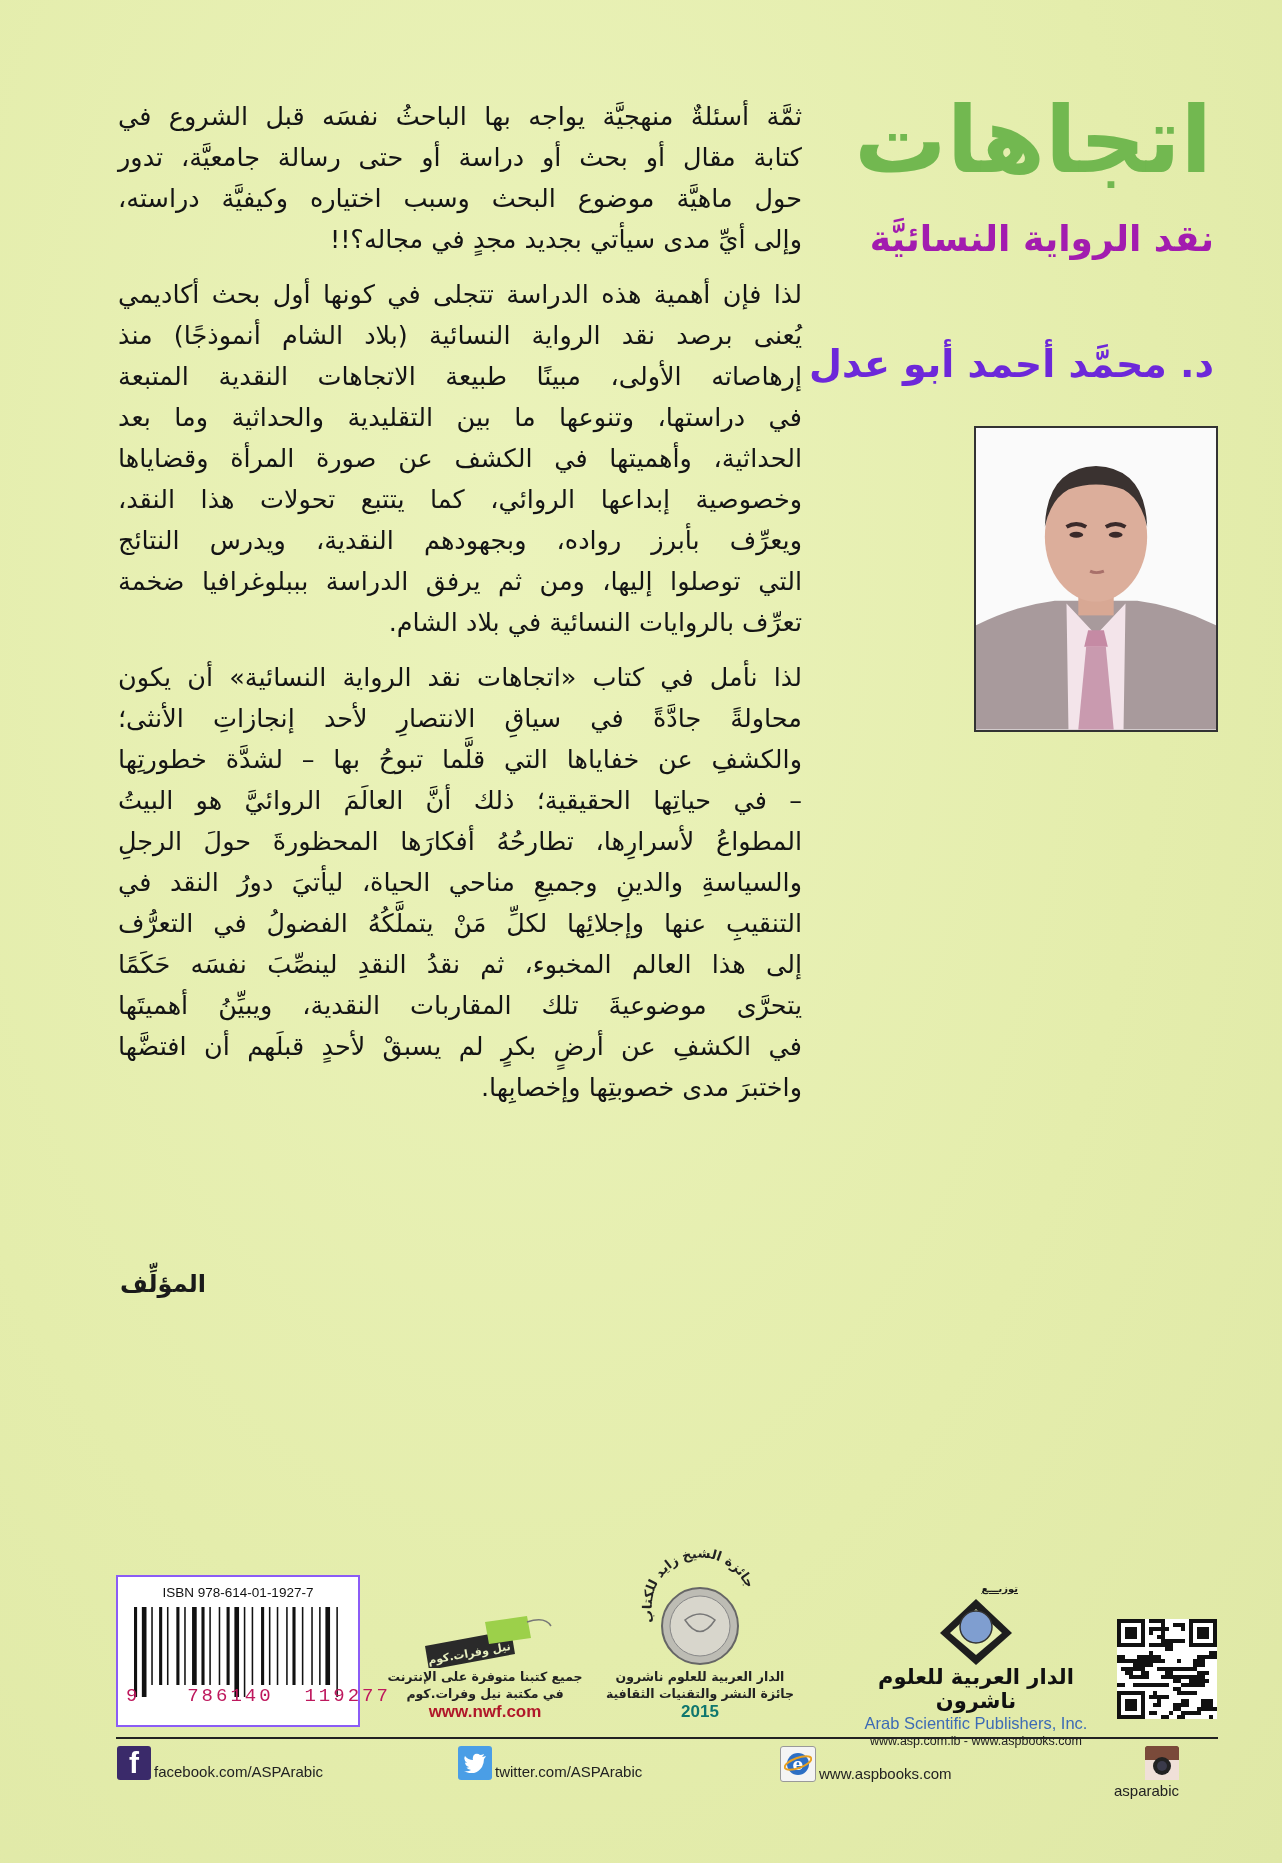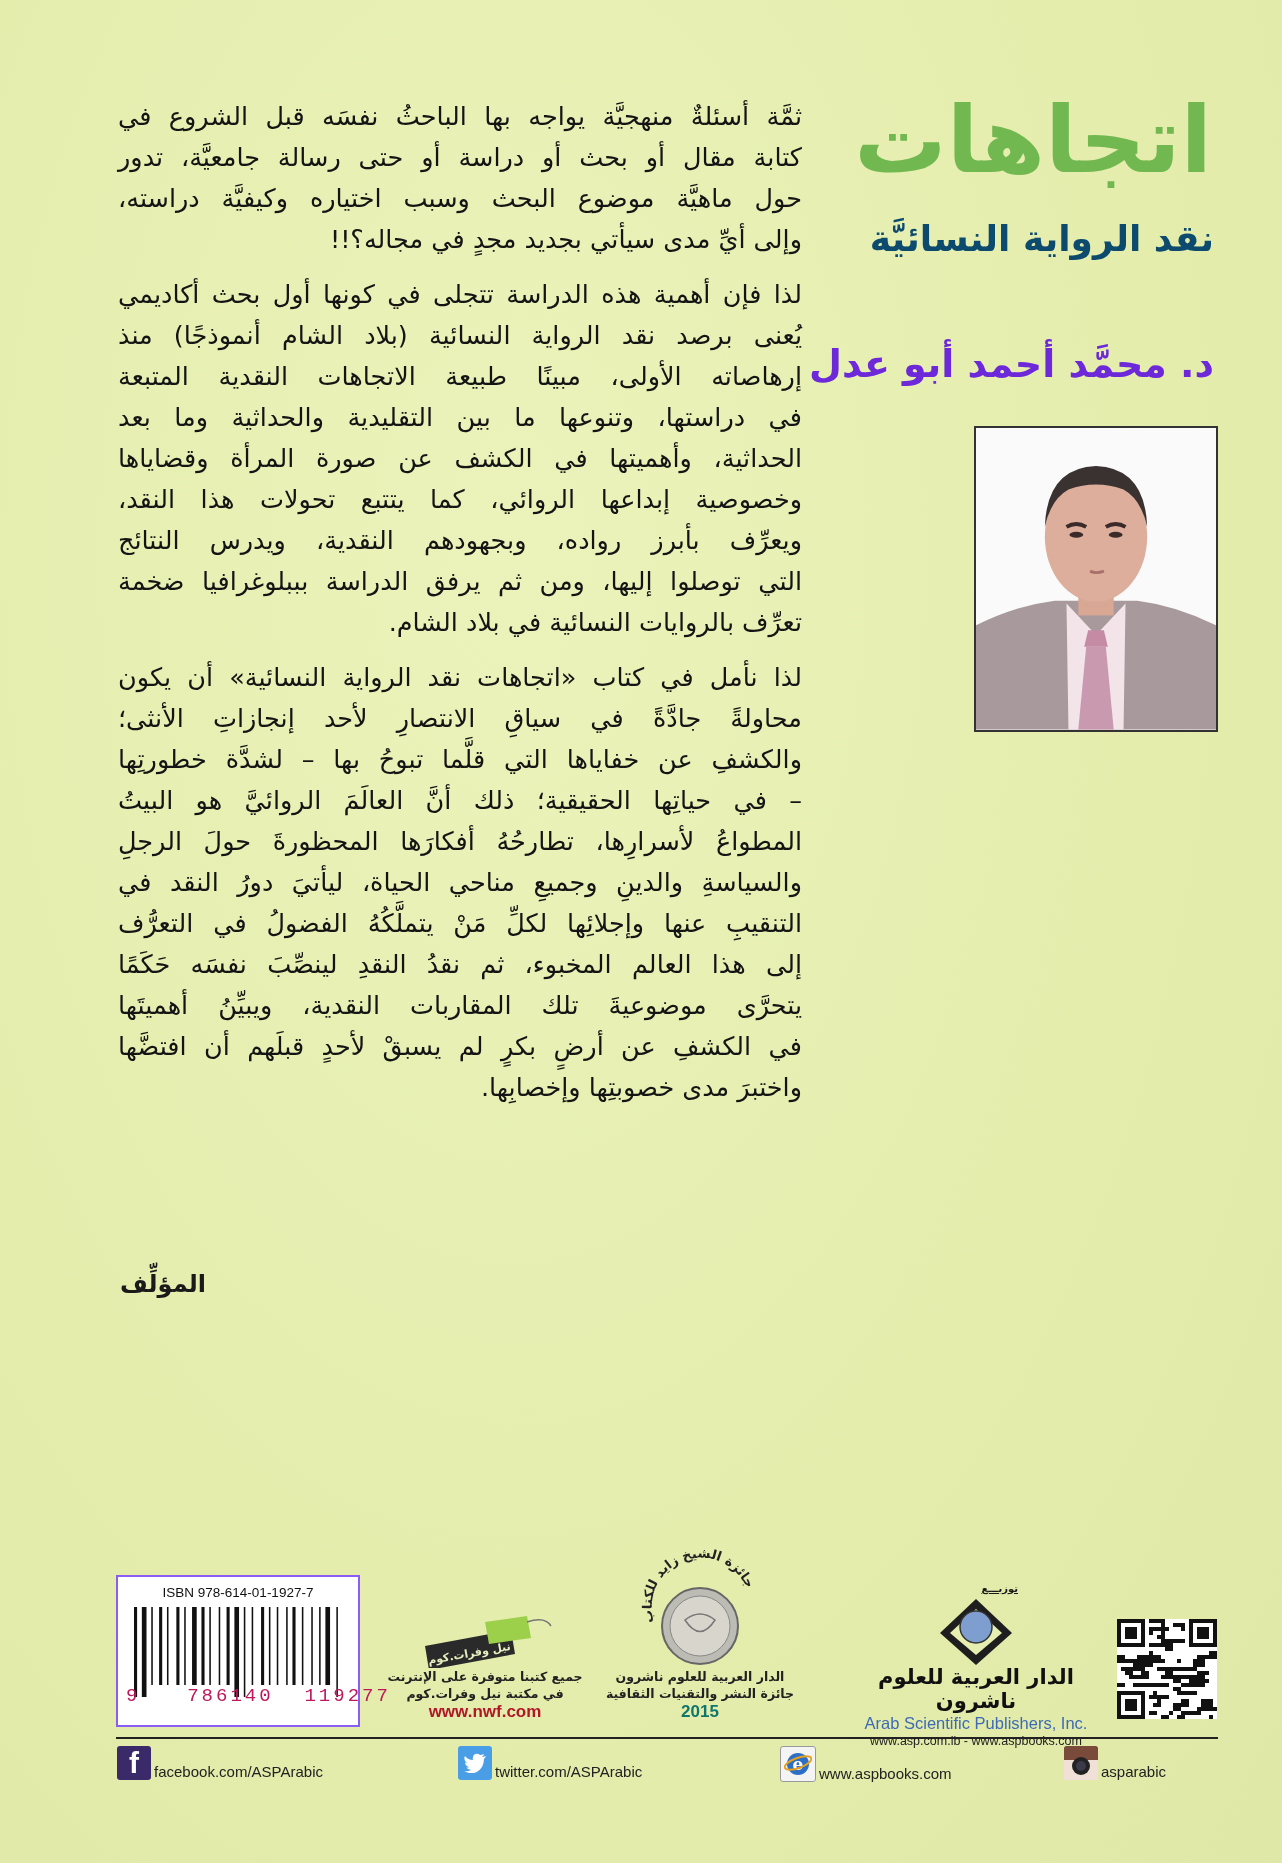--- a/index.html
+++ b/index.html
@@ -15,21 +15,21 @@
 
   
   .title-main {
     position: absolute; right: 70px; top: 95px;
     font-family: "DejaVu Sans", sans-serif; font-weight: 700;
     font-size: 92px; color: #72b850; direction: rtl; line-height: 1;
     letter-spacing: -2px;
   }
   .title-sub {
     position: absolute; right: 68px; top: 218px;
-    font-weight: 700; font-size: 36px; color: #0c4a6e; direction: rtl;
+    font-weight: 700; font-size: 36px; color: #a21caf; direction: rtl;
   }
   .author {
     position: absolute; right: 68px; top: 342px;
     font-size: 38px; color: #6d28d9; direction: rtl; font-weight: 700;
   }
   .photo {
     position: absolute; left: 974px; top: 426px; width: 244px; height: 306px;
     border: 2px solid #333; background: #fdfdfd; overflow: hidden; box-sizing: border-box;
   }
   .photo svg { width: 100%; height: 100%; display: block; }
@@ -450,21 +450,21 @@
   <div class="social web" style="left:780px;">
     <div class="ico">
       <svg width="28" height="28" viewBox="0 0 28 28">
           <circle cx="14" cy="14" r="11" fill="#2d6fc4"></circle>
           <text x="14" y="20" text-anchor="middle" fill="#fff" font-size="17" font-weight="700" font-family="DejaVu Serif, serif">e</text>
           <ellipse cx="14" cy="13" rx="14" ry="5" fill="none" stroke="#e8a020" stroke-width="2" transform="rotate(-20 14 13)"></ellipse>
         </svg>
     </div>
     <span class="txt">www.aspbooks.com</span>
   </div>
-  <div class="social ig" style="left:1064px;">
+  <div class="social ig" style="left:1114px;flex-direction:column;">
     <div class="ico">
       <svg width="34" height="34" viewBox="0 0 34 34">
           <rect width="34" height="34" rx="4" fill="#7a4a3a"></rect>
           <rect x="0" y="14" width="34" height="20" fill="#f0e0d8"></rect>
           <circle cx="17" cy="20" r="9" fill="#222"></circle>
           <circle cx="17" cy="20" r="5" fill="#3a3a4a"></circle>
         </svg>
     </div>
     <span class="txt">asparabic</span>
   </div>

